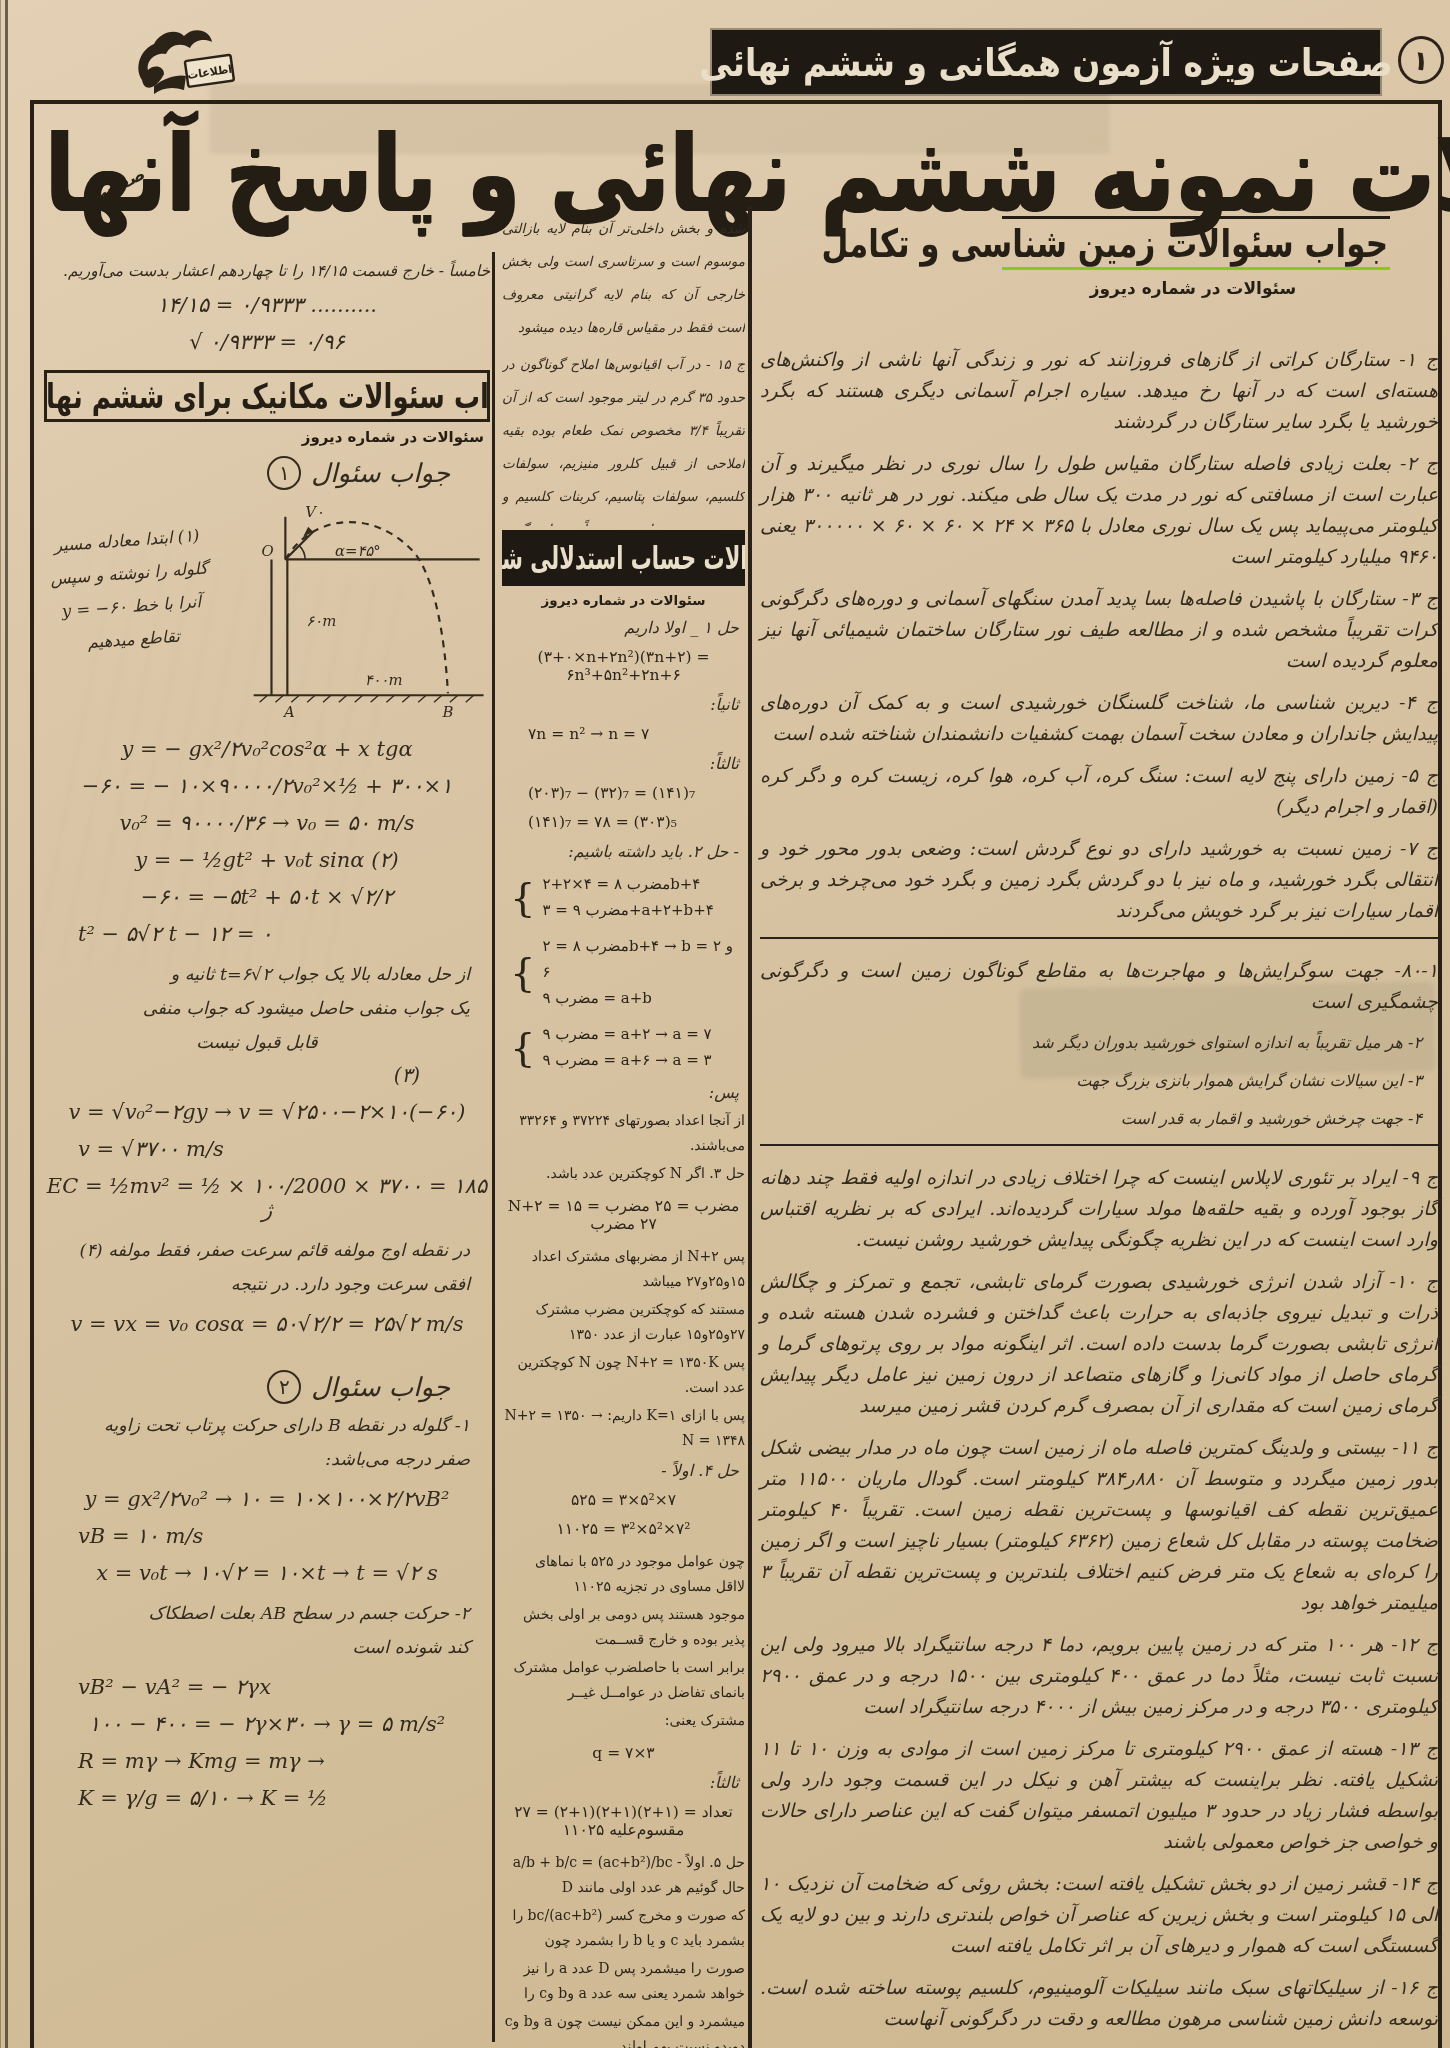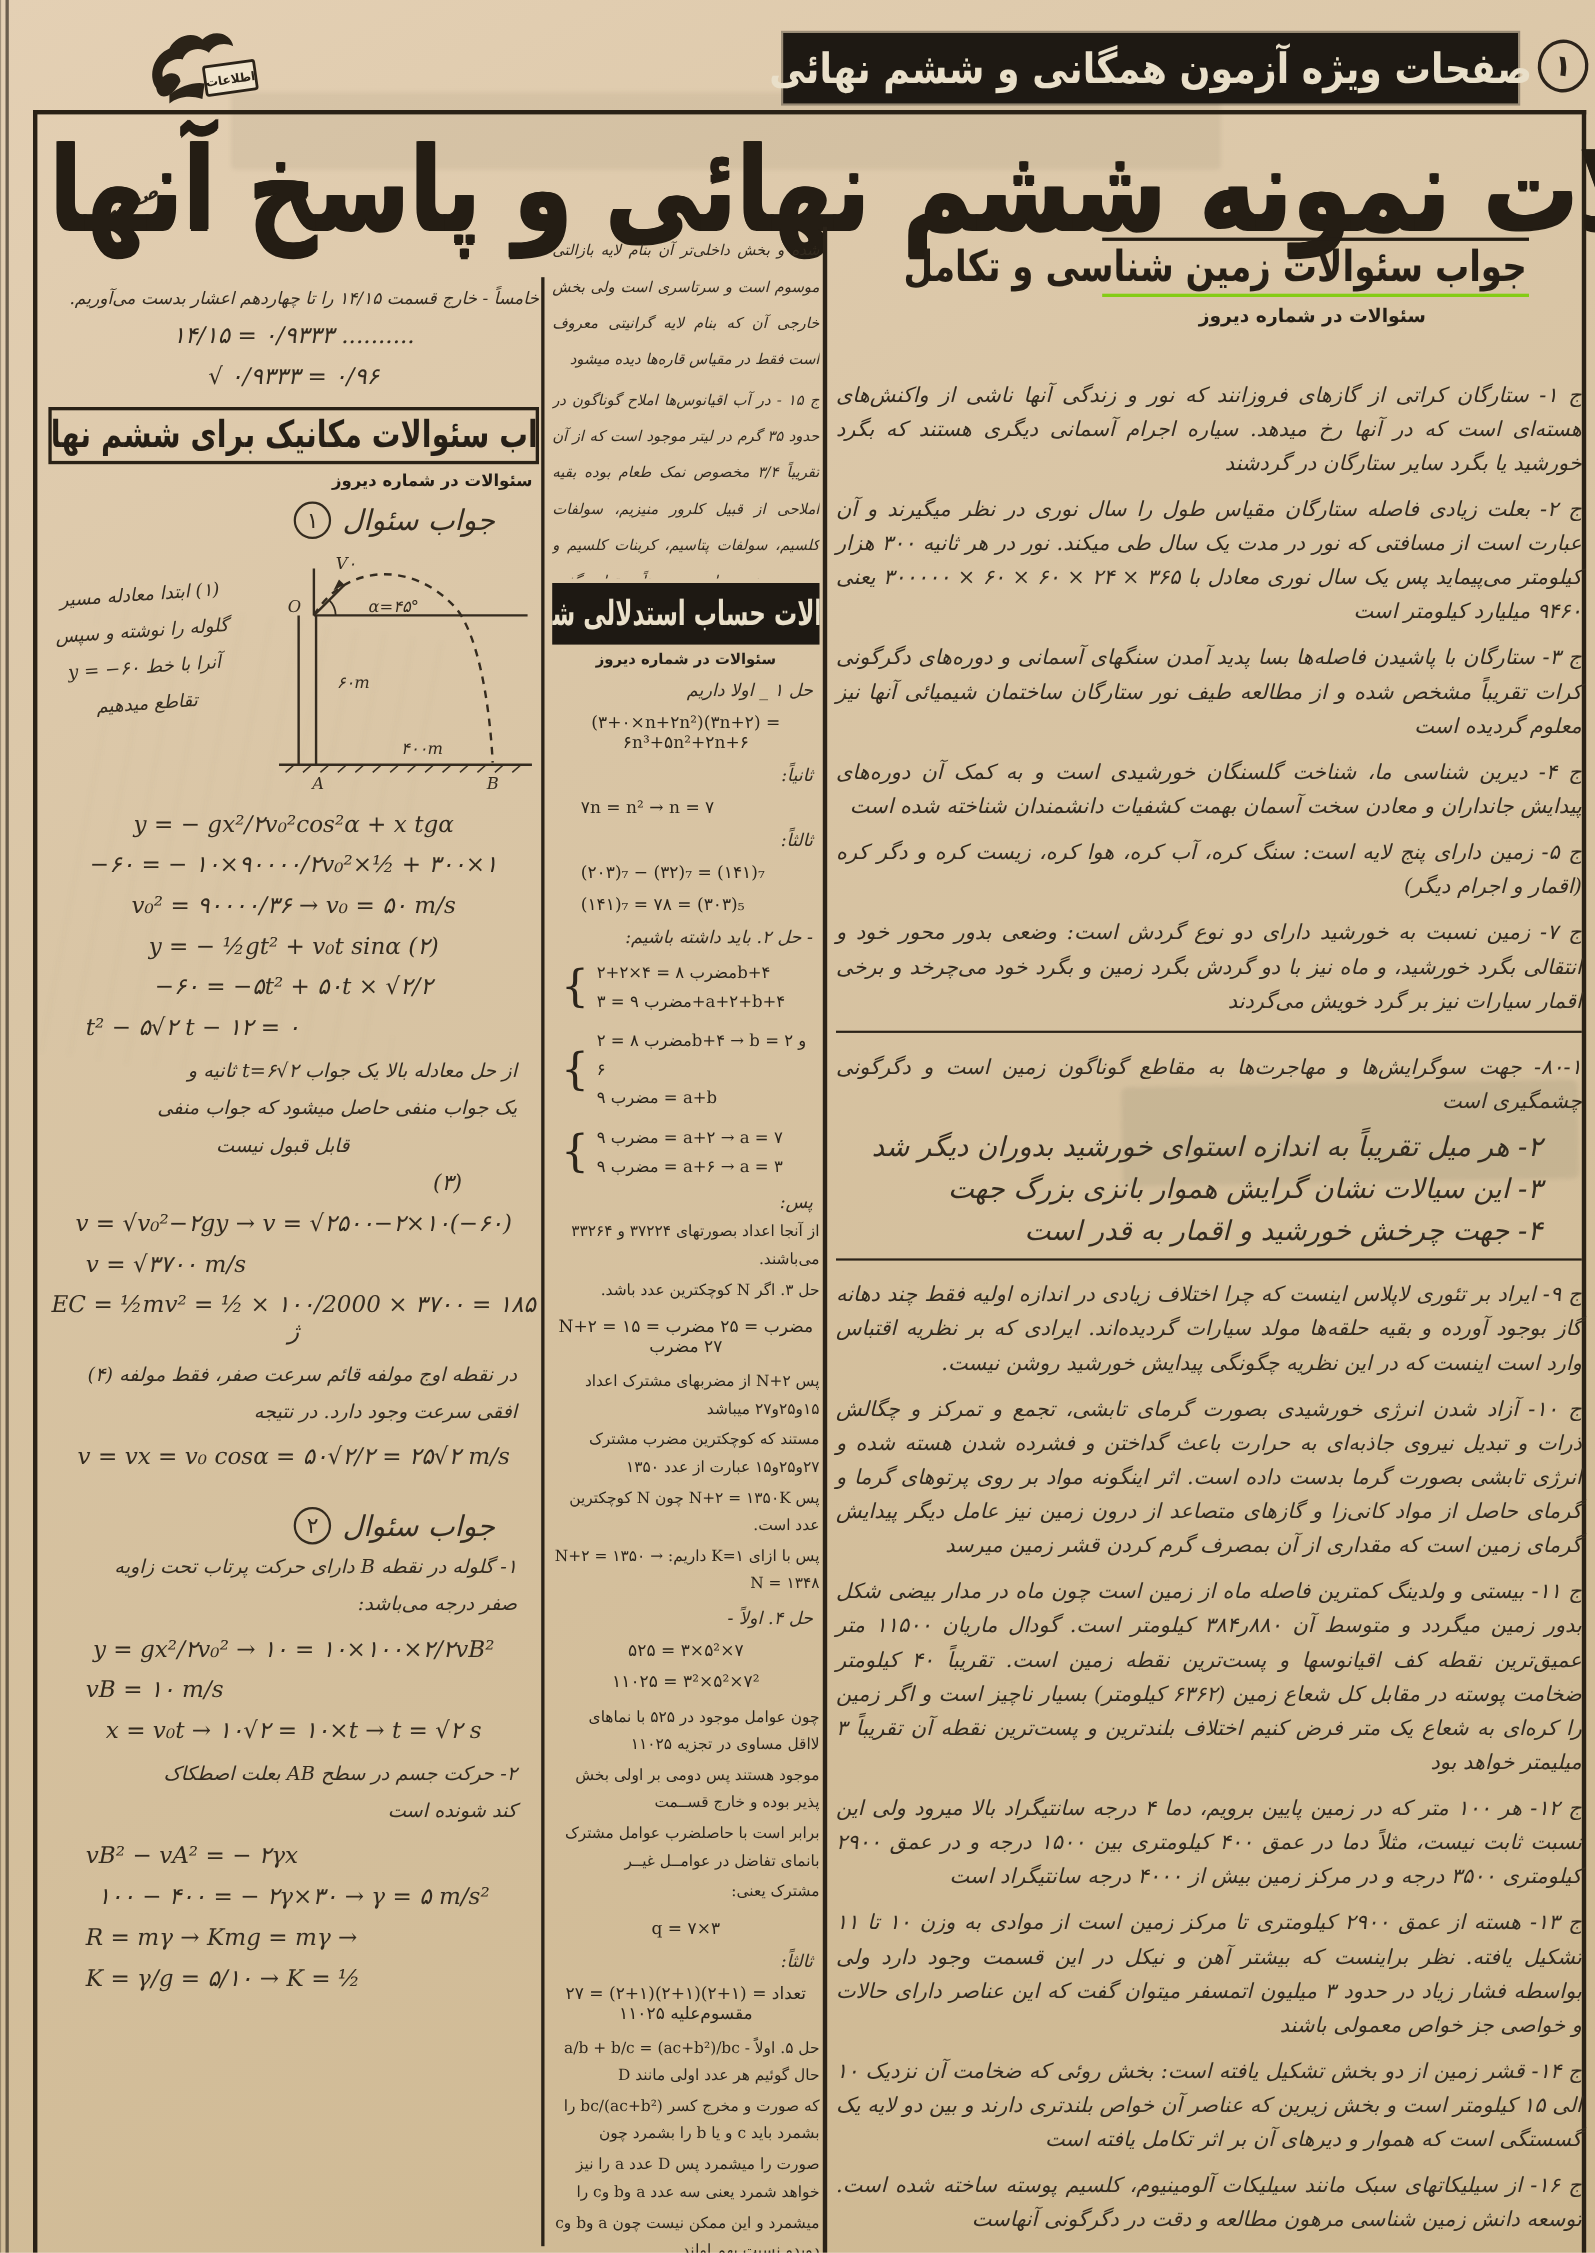--- a/index.html
+++ b/index.html
@@ -43,22 +43,22 @@
   
   .right-col{position:absolute; left:760px; top:216px; width:678px; direction:rtl;}
   .rc-head{margin-right:48px; width:388px; border-top:3px solid #241d14; border-bottom:3px solid #84cc16;
     padding:6px 2px; text-align:center;}
   .rc-head span{font-size:31px; font-weight:bold; white-space:nowrap; display:inline-block;
     transform:scaleY(1.25); letter-spacing:-1px;}
   .rc-sub{margin:8px 120px 0 0; font-size:17px; font-weight:bold; text-align:center; width:250px;}
   .rc-body{margin-top:46px;}
   .hw{font-family:"DejaVu Serif", serif; font-style:italic; font-size:19px; line-height:31px;
     color:var(--hw); text-align:justify; margin-bottom:11px;}
-  .hws{font-family:"DejaVu Serif", serif; font-style:italic; font-size:25px; line-height:30px;
-    color:var(--hw); text-align:right; padding-right:36px; margin-bottom:8px;}
+  .hws{font-family:"DejaVu Serif", serif; font-style:italic; font-size:16px; line-height:30px;
+    color:var(--hw); text-align:right; padding-right:16px; margin-bottom:8px;}
   .hr{border-bottom:2.5px solid #2a2218; margin:10px 0 16px 0; height:2px;}
 
   
   .mid-col{position:absolute; left:502px; top:212px; width:243px;}
   .mid-cont{height:314px; overflow:hidden; direction:rtl;}
   .hwp{font-family:"DejaVu Serif", serif; font-style:italic; font-size:13.5px; line-height:33px;
     color:var(--hw); text-align:justify; margin-bottom:4px;}
   .bar{height:56px; background:var(--bar); color:var(--bar-text); display:flex; align-items:center;
     justify-content:center; margin:4px 0 6px 0; overflow:hidden;}
   .bar span{font-size:21px; font-weight:bold; white-space:nowrap; transform:scaleY(1.5); letter-spacing:-1px;}

